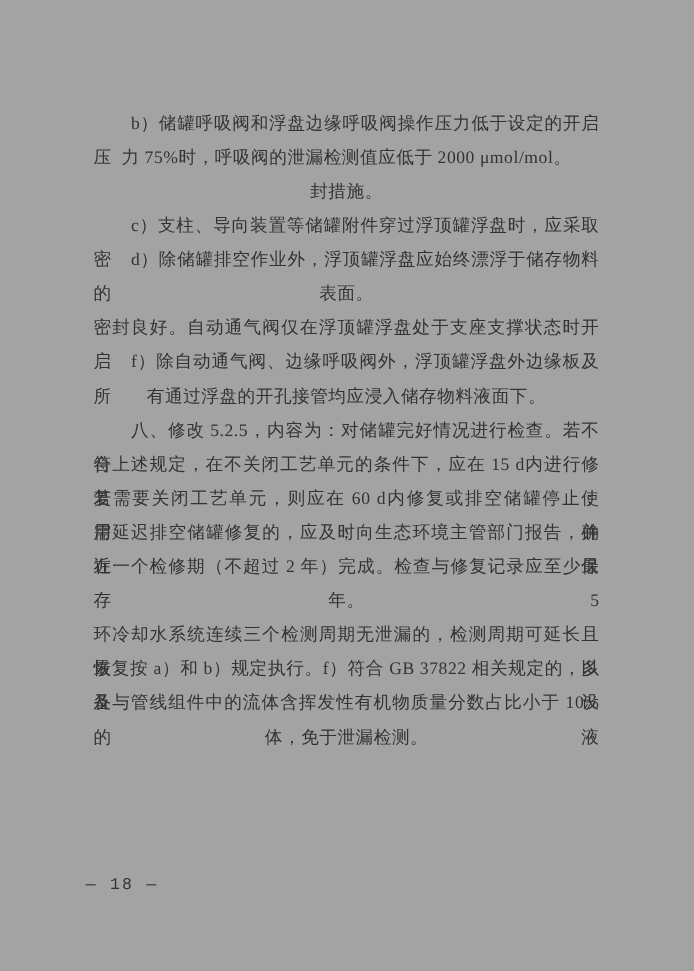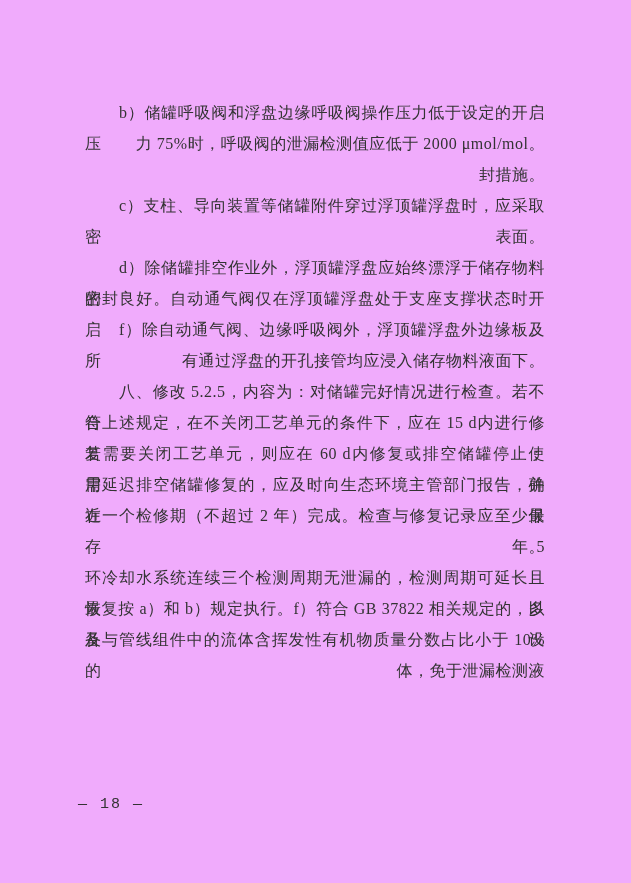--- a/index.html
+++ b/index.html
@@ -4,38 +4,38 @@
 <style>
   html, body {
     margin: 0;
     padding: 0;
     background: #ffffff;
   }
   .page {
     position: relative;
     width: 631px;
     height: 883px;
-    background: #f0abfc;
+    background: #a3a3a3;
     overflow: hidden;
     font-family: "Liberation Serif", "DejaVu Serif", serif;
     color: #333333;
   }
   .text-block {
     position: absolute;
     left: 85px;
     top: 97px;
     width: 460px;
   }
   .line {
     height: 31px;
     line-height: 31px;
     font-size: 16px;
     letter-spacing: 0.5px;
     white-space: pre;
-    text-align: right;
+    text-align: center;
     color: #333333;
   }
   .line.indent {
     text-indent: 34px;
   }
   .line.justify {
     white-space: normal;
     text-align: justify;
     text-align-last: justify;
     text-justify: inter-character;
@@ -55,22 +55,22 @@
 </style>
 </head>
 <body>
 
 <div class="page">
   <div class="text-block">
       <div class="line indent justify">b）储罐呼吸阀和浮盘边缘呼吸阀操作压力低于设定的开启压</div>
       <div class="line">力 75%时，呼吸阀的泄漏检测值应低于 2000 μmol/mol。</div>
       <div class="line">封措施。</div>
       <div class="line indent justify">c）支柱、导向装置等储罐附件穿过浮顶罐浮盘时，应采取密</div>
+      <div class="line indent justify">d）除储罐排空作业外，浮顶罐浮盘应始终漂浮于储存物料的</div>
       <div class="line">表面。</div>
-      <div class="line indent justify">d）除储罐排空作业外，浮顶罐浮盘应始终漂浮于储存物料的</div>
       <div class="line justify">密封良好。自动通气阀仅在浮顶罐浮盘处于支座支撑状态时开启。</div>
       <div class="line indent justify">f）除自动通气阀、边缘呼吸阀外，浮顶罐浮盘外边缘板及所</div>
       <div class="line">有通过浮盘的开孔接管均应浸入储存物料液面下。</div>
       <div class="line indent justify">八、修改 5.2.5，内容为：对储罐完好情况进行检查。若不符</div>
       <div class="line justify">合上述规定，在不关闭工艺单元的条件下，应在 15 d内进行修复；</div>
       <div class="line justify">若需要关闭工艺单元，则应在 60 d内修复或排空储罐停止使用；确</div>
       <div class="line justify">需延迟排空储罐修复的，应及时向生态环境主管部门报告，并在最</div>
       <div class="line justify">近一个检修期（不超过 2 年）完成。检查与修复记录应至少保存 5</div>
       <div class="line">年。</div>
       <div class="line justify">环冷却水系统连续三个检测周期无泄漏的，检测周期可延长且最多</div>

